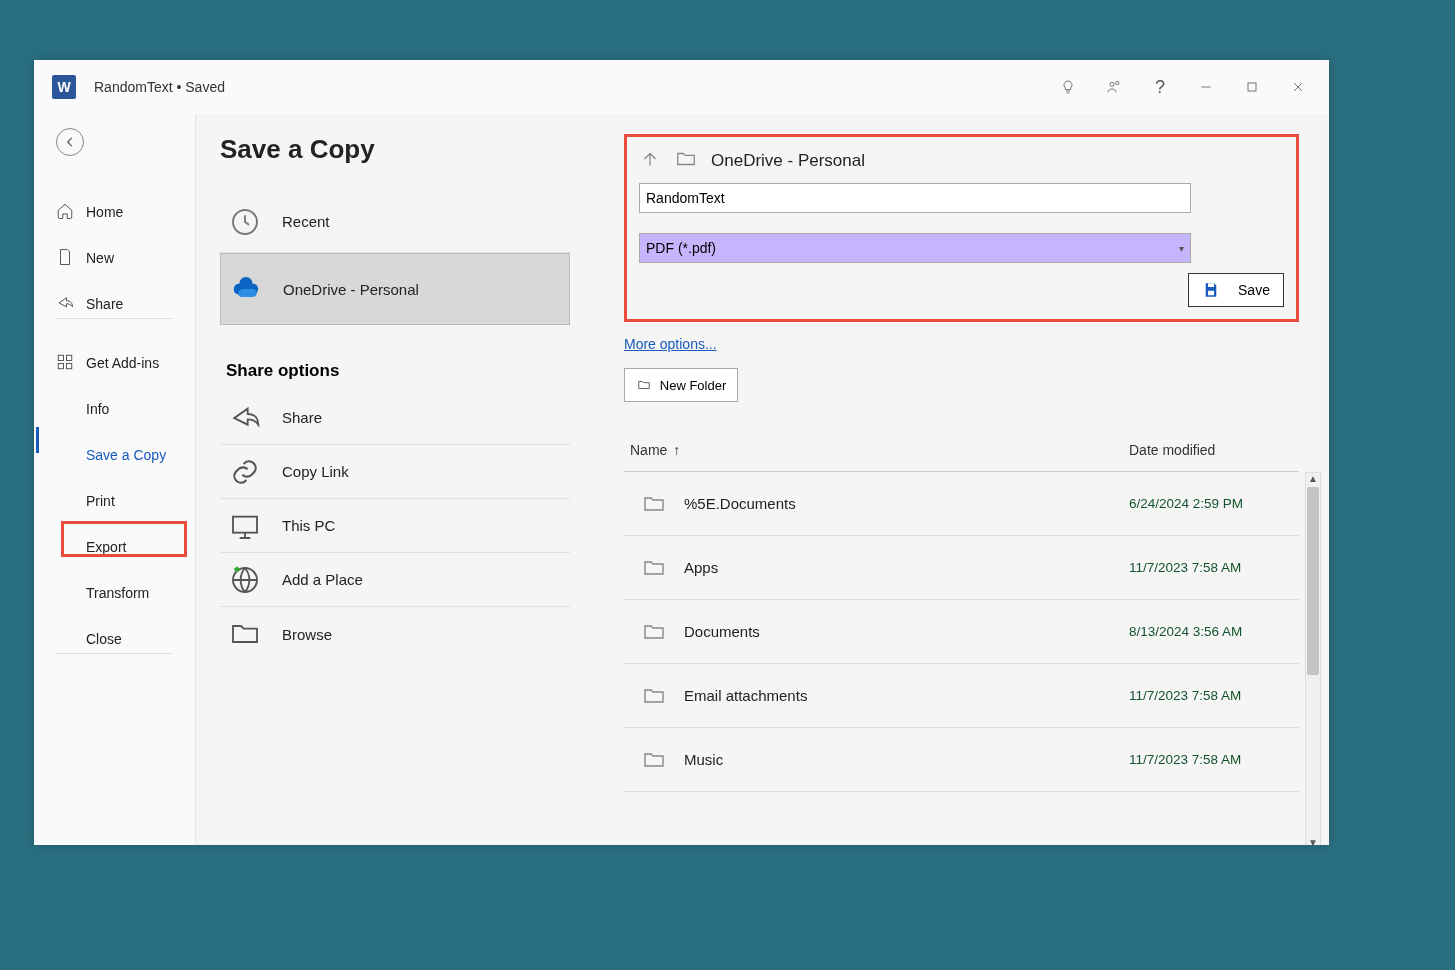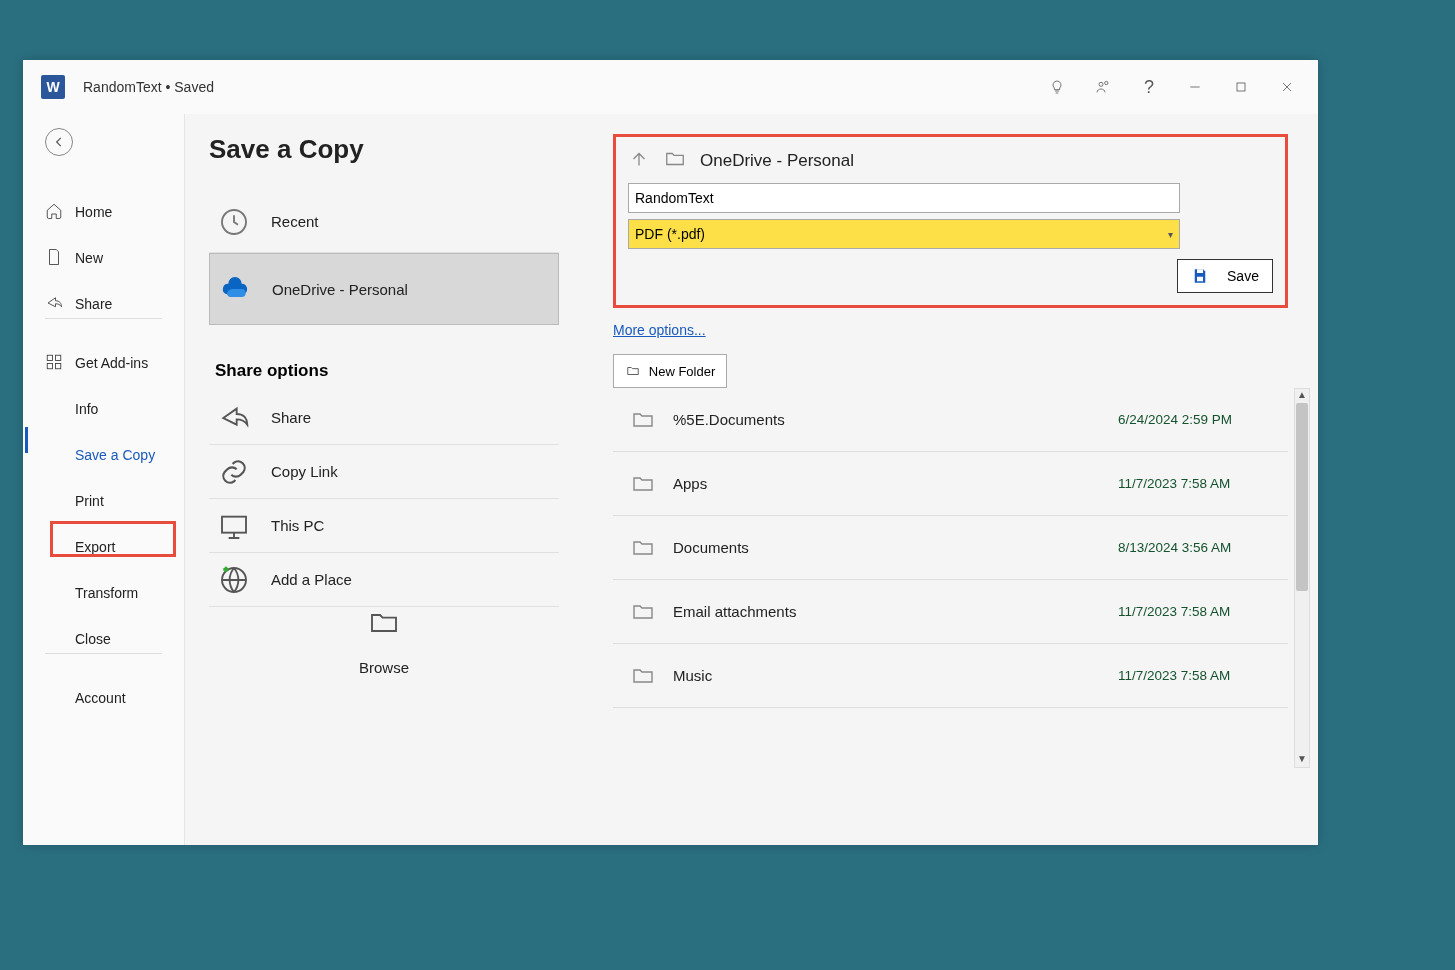--- a/index.html
+++ b/index.html
@@ -1,19 +1,19 @@
 <!DOCTYPE html>
 <html><head>
 <meta charset="utf-8">
 <style>
   * { box-sizing: border-box; margin: 0; padding: 0; font-family: "Segoe UI", sans-serif; }
   body { background: #2a6f80; width: 1455px; height: 970px; position: relative; }
   .window {
     position: absolute;
-    left: 23px; top: 60px;
+    left: 34px; top: 60px;
     width: 1295px; height: 785px;
     background: #fafafa;
     display: flex; flex-direction: column;
     box-shadow: 0 0 10px rgba(0,0,0,0.2);
   }
   .titlebar {
     height: 54px;
     display: flex; align-items: center;
     padding: 0 8px;
     background: #fafafa;
@@ -120,23 +120,23 @@
   .path-row svg { width:22px; height:22px; stroke:#888; fill:none; stroke-width:1.4;}
   .path-text { font-size: 17px; color:#222; }
   .input-field {
     width: 552px; height: 30px;
     border: 1px solid #aaa; background:#fff;
     padding: 0 6px; font-size: 14px;
     margin-top: 4px;
   }
   .select-field {
     width: 552px; height: 30px;
-    border: 1px solid #aaa; background:#fde047;
+    border: 1px solid #aaa; background:#c4b5fd;
     padding: 0 6px; font-size: 14px;
-    margin-top: 6px;
+    margin-top: 20px;
     display:flex; align-items:center; justify-content:space-between;
   }
   .select-field .chev { font-size:10px; color:#555; }
   .save-btn-row { display:flex; justify-content:flex-end; margin-top:10px; }
   .save-btn {
     width: 96px; height: 34px;
     border: 1.5px solid #333; background:#fff;
     display:flex; align-items:center; justify-content:center; gap:18px;
     font-size:14px;
   }
@@ -272,23 +272,20 @@
       <div class="nav-item indent">
         <span>Export</span>
       </div>
       <div class="nav-item indent">
         <span>Transform</span>
       </div>
       <div class="nav-item indent">
         <span>Close</span>
       </div>
       <div class="nav-sep"></div>
-      <div class="nav-item indent">
-        <span>Account</span>
-      </div>
       <div class="nav-highlight" style="left:27px; top:407px; width:126px; height:36px;"></div>
     </div>
 
     <div class="midcol">
       <div class="page-title">Save a Copy</div>
 
       <div class="loc-item">
         <span class="loc-icon">
             <svg viewBox="0 0 24 24" stroke="#777" fill="none" stroke-width="1.4">
               <circle cx="12" cy="12" r="9"></circle>
@@ -337,21 +334,21 @@
       <div class="share-item">
         <span class="loc-icon">
             <svg viewBox="0 0 24 24" stroke="#555" fill="none" stroke-width="1.4">
               <circle cx="12" cy="12" r="9"></circle>
               <path d="M3 12h18M12 3a14 14 0 0 1 0 18M12 3a14 14 0 0 0 0 18"></path>
               <path stroke="#3a3" stroke-width="2" d="M4 4h4M6 2v4"></path>
             </svg>
           </span>
         <span>Add a Place</span>
       </div>
-      <div class="share-item" style="border-bottom:none;flex-direction:column;">
+      <div class="share-item" style="border-bottom:none;">
         <span class="loc-icon">
             <svg viewBox="0 0 24 24" stroke="#555" fill="none" stroke-width="1.4">
               <path d="M3 6h6l2 2h10v10H3z"></path>
             </svg>
           </span>
         <span>Browse</span>
       </div>
     </div>
 
     <div class="main">
@@ -384,20 +381,27 @@
 
       <a class="more-link">More options...</a>
 
       <button class="newfolder-btn">
         <svg width="16" height="14" viewBox="0 0 24 24" stroke="#555" fill="none" stroke-width="1.6">
             <path d="M3 6h6l2 2h10v10H3z"></path>
           </svg>
         <span>New Folder</span>
       </button>
 
+      <div class="list-head">
+        <div class="col-name">
+          <span>Name</span>
+          <span>↑</span>
+        </div>
+        <div class="col-date">Date modified</div>
+      </div>
 
       <div class="file-rows" id="file-rows">
         <div class="scroll-track">
           <div class="scroll-arrow" style="top:0;">▲</div>
           <div class="scroll-thumb"></div>
           <div class="scroll-arrow" style="bottom:0;">▼</div>
         </div>
       <div class="file-row">
             <span class="file-icon">
               <svg viewBox="0 0 24 24">

